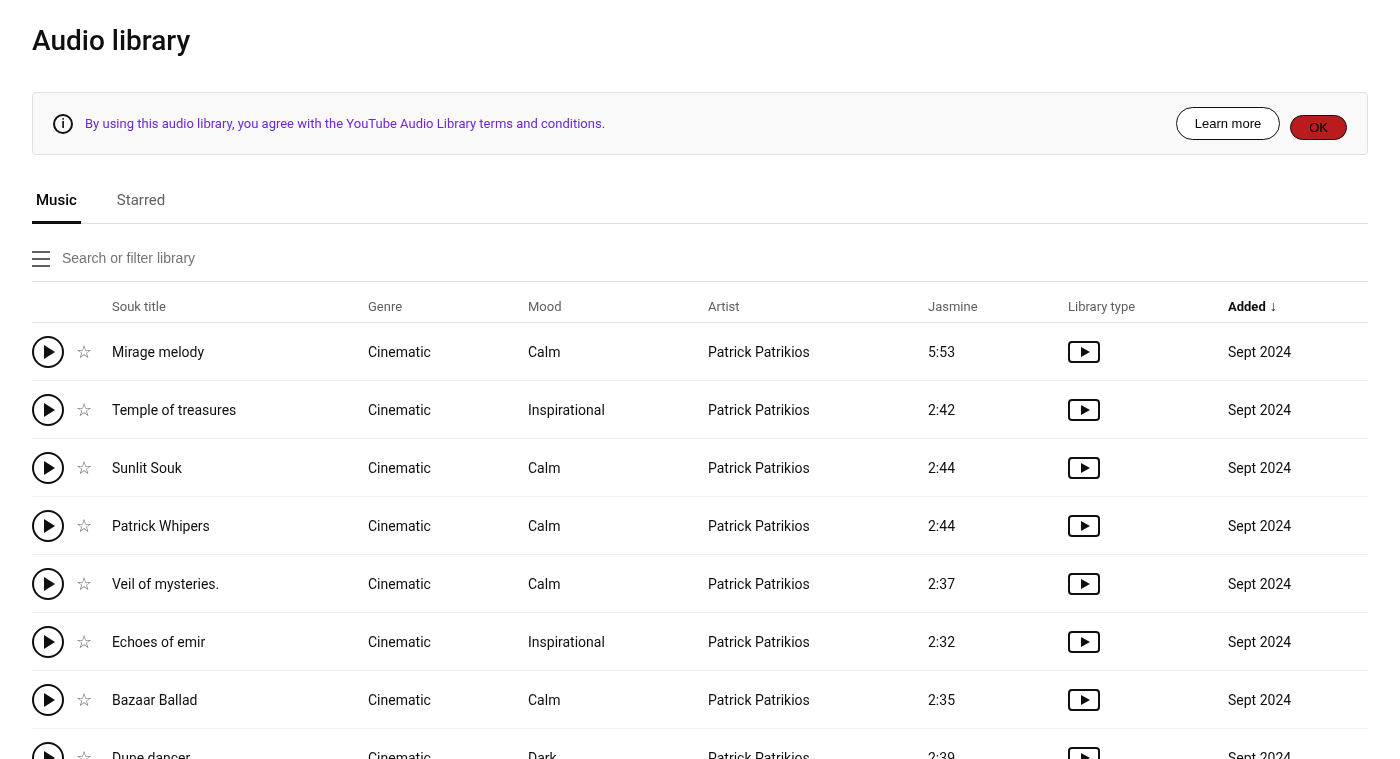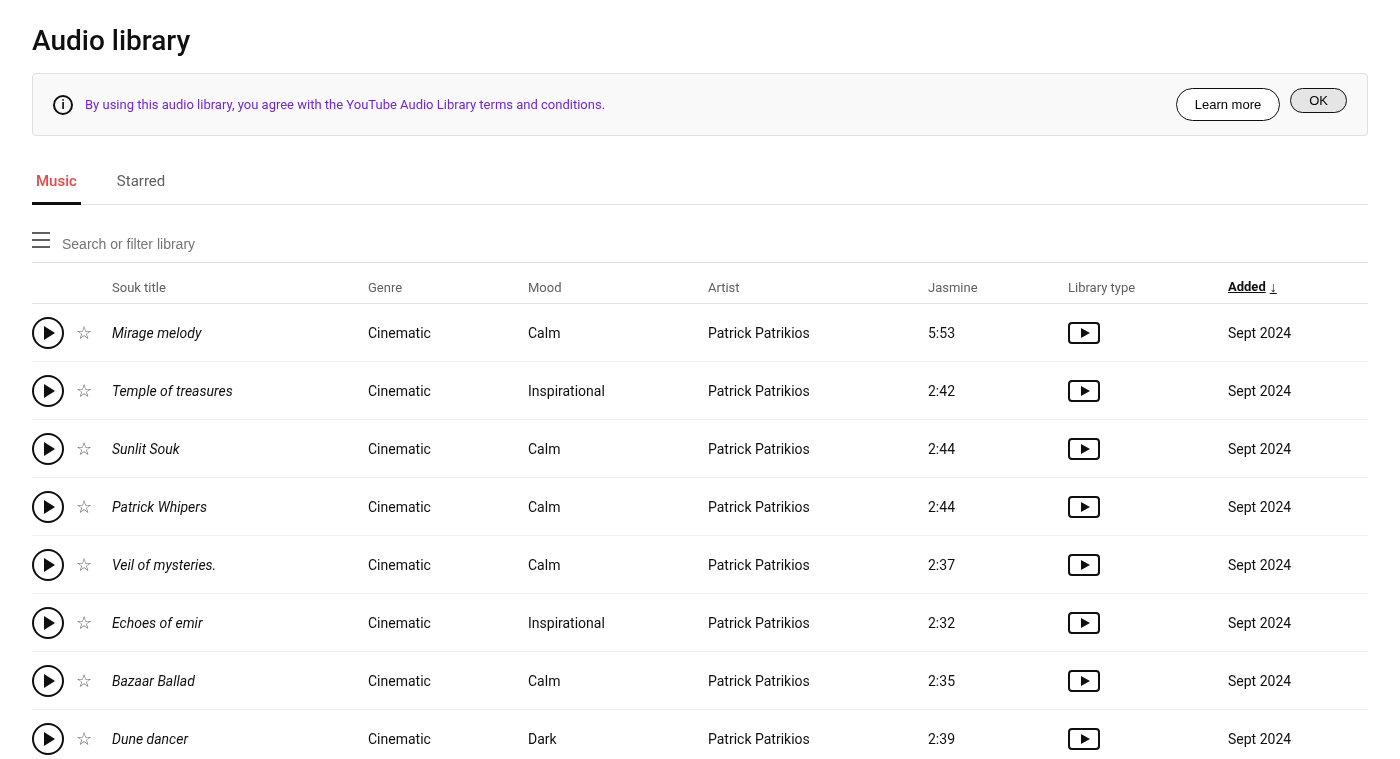--- a/index.html
+++ b/index.html
@@ -9,21 +9,21 @@
       color: #0f0f0f;
       font-size: 14px;
     }
     .page-container {
       max-width: 1400px;
       padding: 24px 32px;
     }
     .page-title {
       font-size: 28px;
       font-weight: 500;
-      margin-bottom: 16px;
+      margin-bottom: 35px;
       color: #0f0f0f;
     }
     .notice-bar {
       display: flex;
       align-items: center;
       justify-content: space-between;
       background: #f9f9f9;
       border: 1px solid #e0e0e0;
       border-radius: 4px;
       padding: 14px 20px;
@@ -46,63 +46,63 @@
       font-weight: bold;
       flex-shrink: 0;
     }
     .notice-text {
       font-size: 13px;
       color: #6d28d9;
     }
     .notice-actions {
       display: flex;
       gap: 10px;
-      align-items: flex-start;
+      align-items: flex-end;
     }
     .btn-learn-more {
       border: 1px solid #0f0f0f;
       border-radius: 18px;
       padding: 8px 18px;
       background: #fff;
       cursor: pointer;
       font-size: 13px;
       font-weight: 500;
     }
     .btn-ok {
       border: 1px solid #0f0f0f;
       border-radius: 18px;
       padding: 4px 18px;
-      background: #e5e5e5;
+      background: #b91c1c;
       cursor: pointer;
       font-size: 13px;
       font-weight: 500;
     }
     .tabs {
       display: flex;
       gap: 32px;
       border-bottom: 1px solid #e0e0e0;
       margin-bottom: 16px;
     }
     .tab {
       padding: 12px 4px;
       font-size: 15px;
       cursor: pointer;
       color: #606060;
       border-bottom: 3px solid transparent;
       margin-bottom: -1px;
       font-weight: 400;
     }
     .tab.active {
-      color: #ef4444;
+      color: #000000;
       border-bottom: 3px solid #0f0f0f;
       font-weight: 500;
     }
     .search-bar {
       display: flex;
-      align-items: flex-end;
+      align-items: flex-start;
       gap: 12px;
       padding: 10px 0;
       border-bottom: 1px solid #e0e0e0;
       margin-bottom: 8px;
     }
     .filter-icon {
       font-size: 18px;
       color: #606060;
       cursor: pointer;
     }
@@ -118,26 +118,25 @@
       display: grid;
       grid-template-columns: 40px 40px 1fr 160px 180px 220px 140px 160px 140px;
       padding: 8px 0;
       border-bottom: 1px solid #e0e0e0;
       font-size: 13px;
       color: #606060;
       align-items: center;
     }
     .table-header .col-added {
       display: flex;
-      align-items: flex-start;
+      align-items: center;
       gap: 4px;
       font-weight: 700;
       color: #0f0f0f;
       cursor: pointer;
-      text-decoration: underline;
     }
     .table-row {
       display: grid;
       grid-template-columns: 40px 40px 1fr 160px 180px 220px 140px 160px 140px;
       padding: 0;
       border-bottom: 1px solid #f0f0f0;
       align-items: center;
       min-height: 58px;
     }
     .play-btn {
@@ -165,21 +164,20 @@
       display: flex;
       align-items: center;
       justify-content: center;
       cursor: pointer;
       font-size: 18px;
       color: #606060;
     }
     .track-title {
       font-size: 14px;
       color: #0f0f0f;
-      font-style: italic;
     }
     .col-text {
       font-size: 14px;
       color: #0f0f0f;
     }
     .yt-icon {
       width: 32px;
       height: 22px;
       border: 2px solid #0f0f0f;
       border-radius: 4px;

